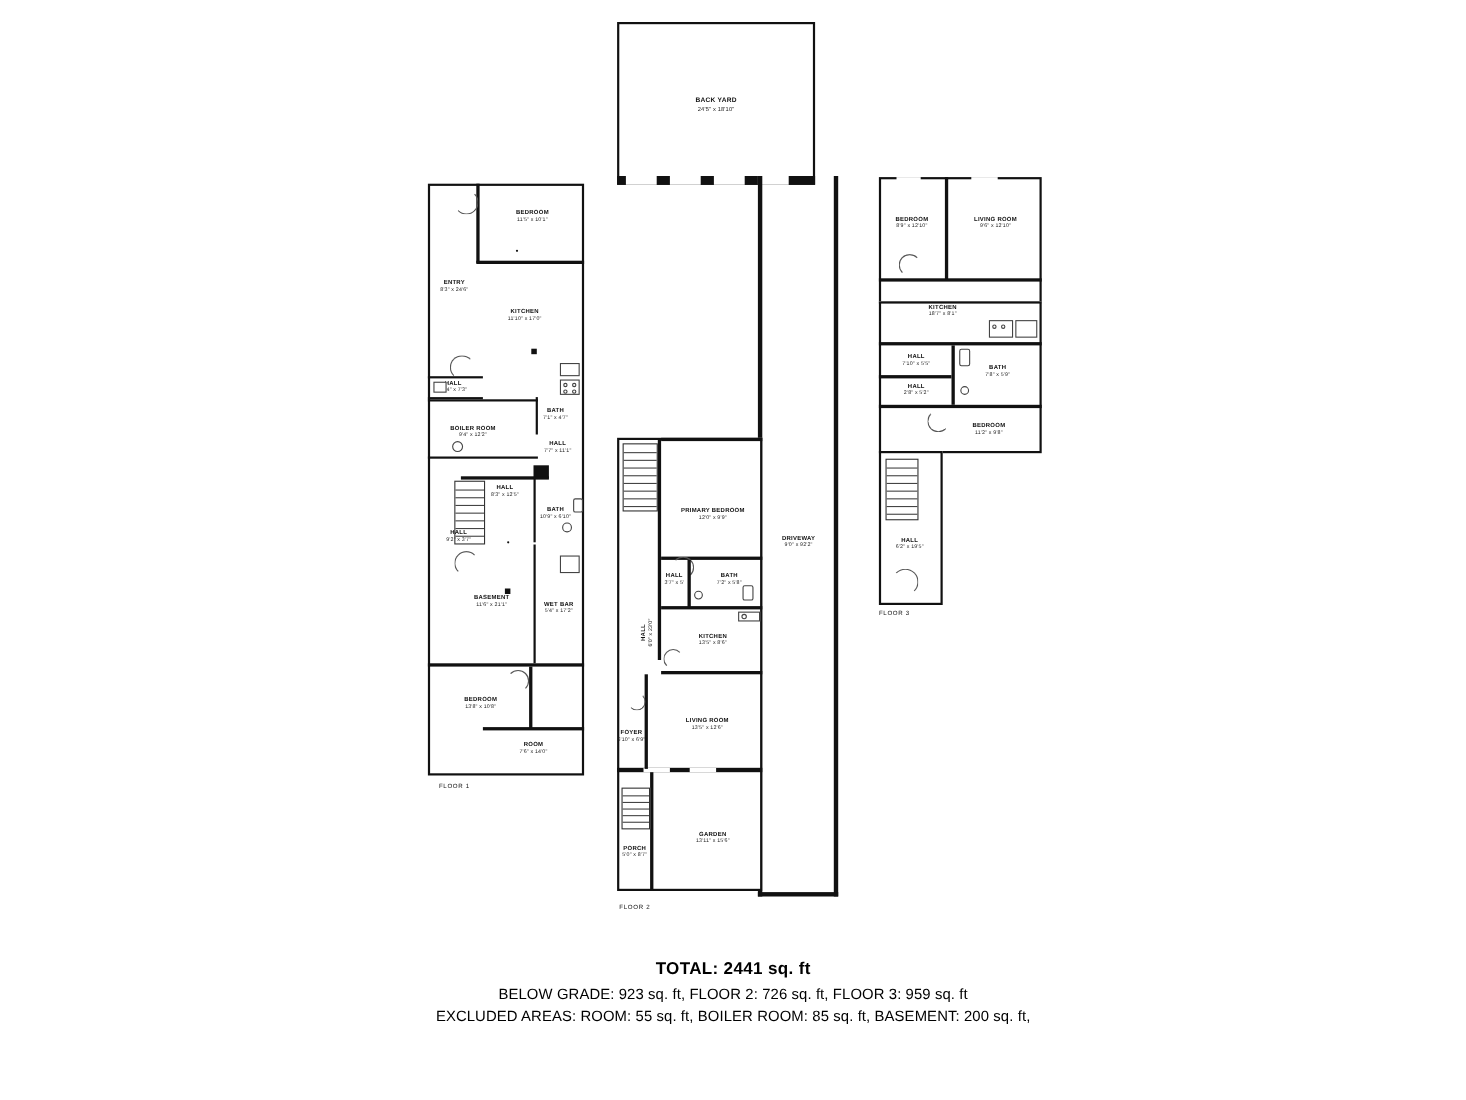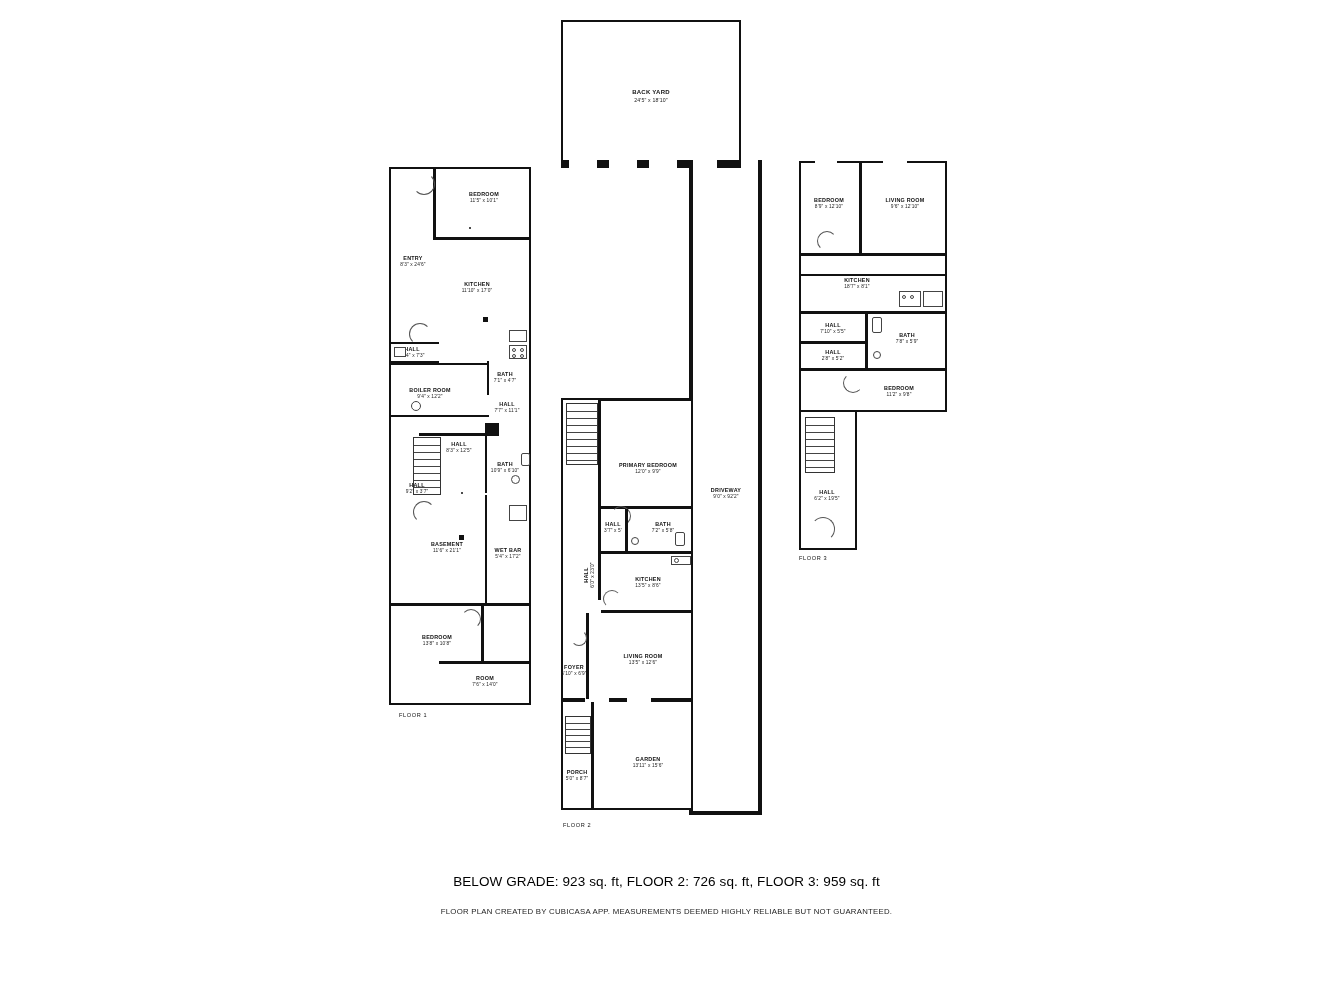--- a/index.html
+++ b/index.html
@@ -436,17 +436,18 @@
     <div class="lbl" style="left:32px; top:340px;">
       <span class="nm">HALL</span>
       <span class="dm">6'2" x 19'5"</span>
     </div>
     <div class="arc arc-tr" style="left:16px; top:362px; width:24px; height:24px;"></div>
 
     <div class="floor-tag" style="left:4px; top:400px;">FLOOR 3</div>
   </div>
 
   <div id="footer">
+    <div class="total">TOTAL: 2441 sq. ft</div>
     <div class="sum">BELOW GRADE: 923 sq. ft, FLOOR 2: 726 sq. ft, FLOOR 3: 959 sq. ft</div>
-    <div class="credit">FLOOR PLAN CREATED BY CUBICASA APP. MEASUREMENTS DEEMED HIGHLY RELIABLE BUT NOT GUARANTEED.</div>
+    <div class="sum">EXCLUDED AREAS: ROOM: 55 sq. ft, BOILER ROOM: 85 sq. ft, BASEMENT: 200 sq. ft,</div>
   </div>
 
 </div>
 
 </body></html>

